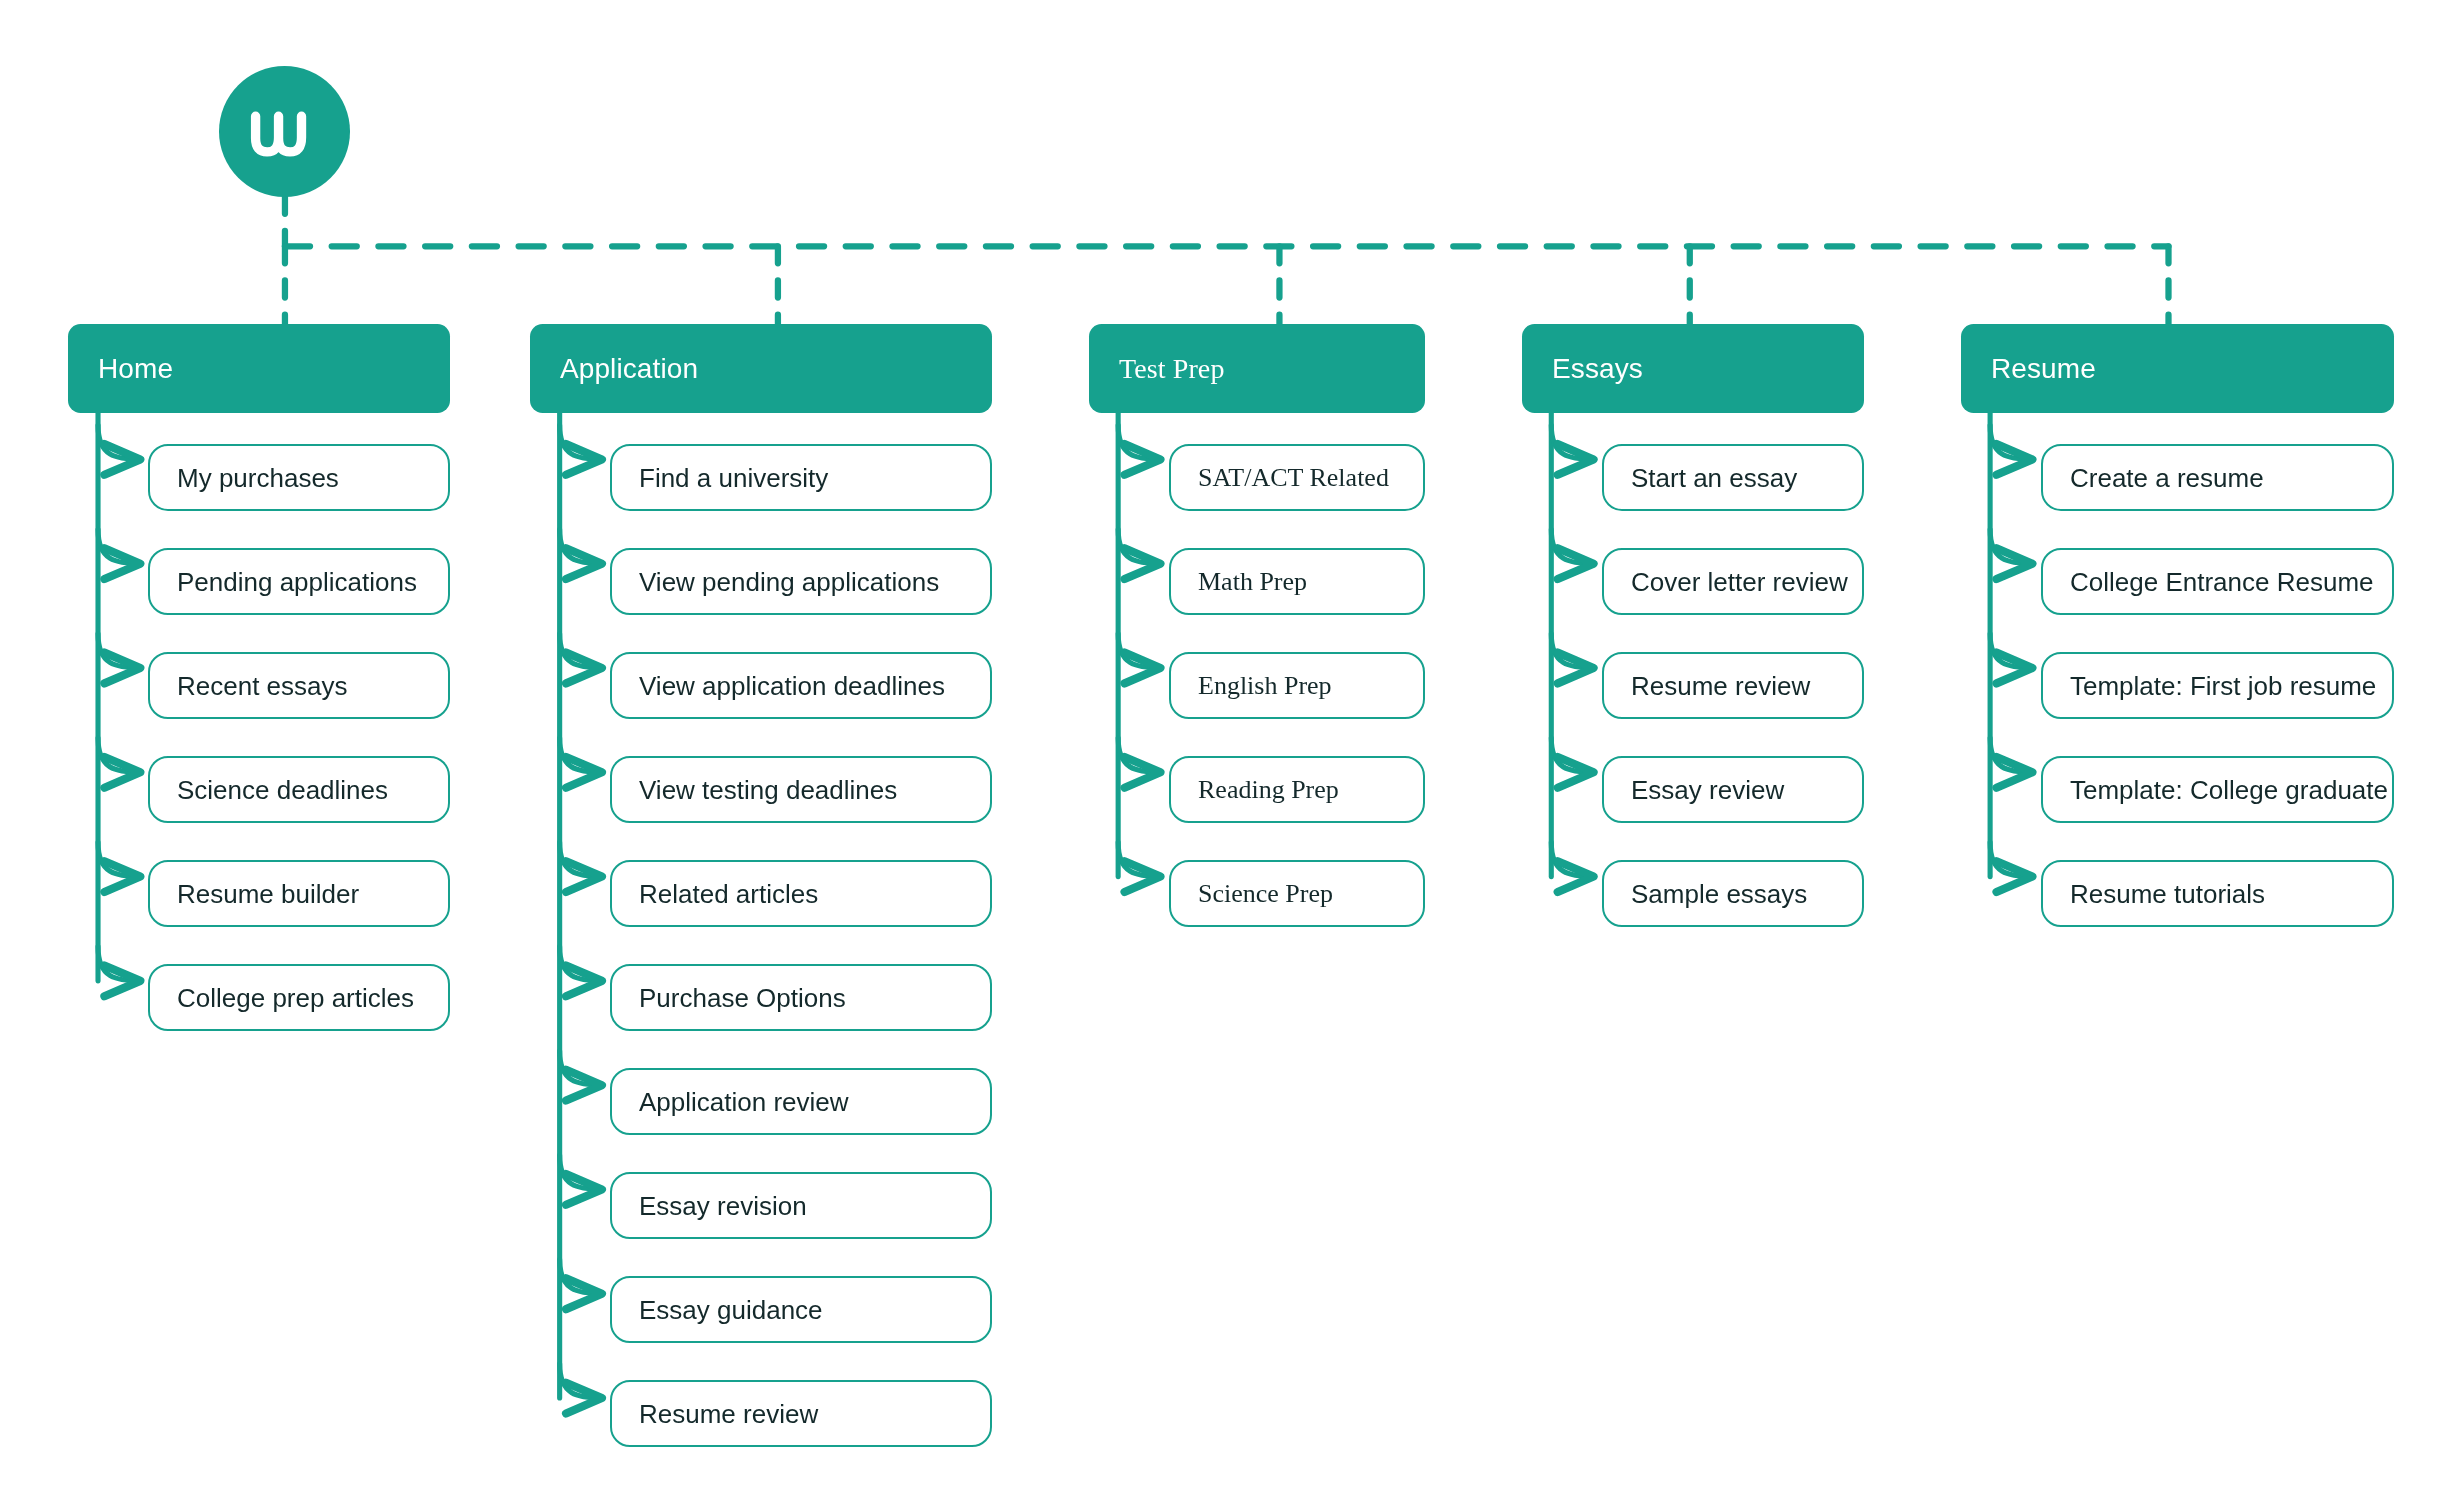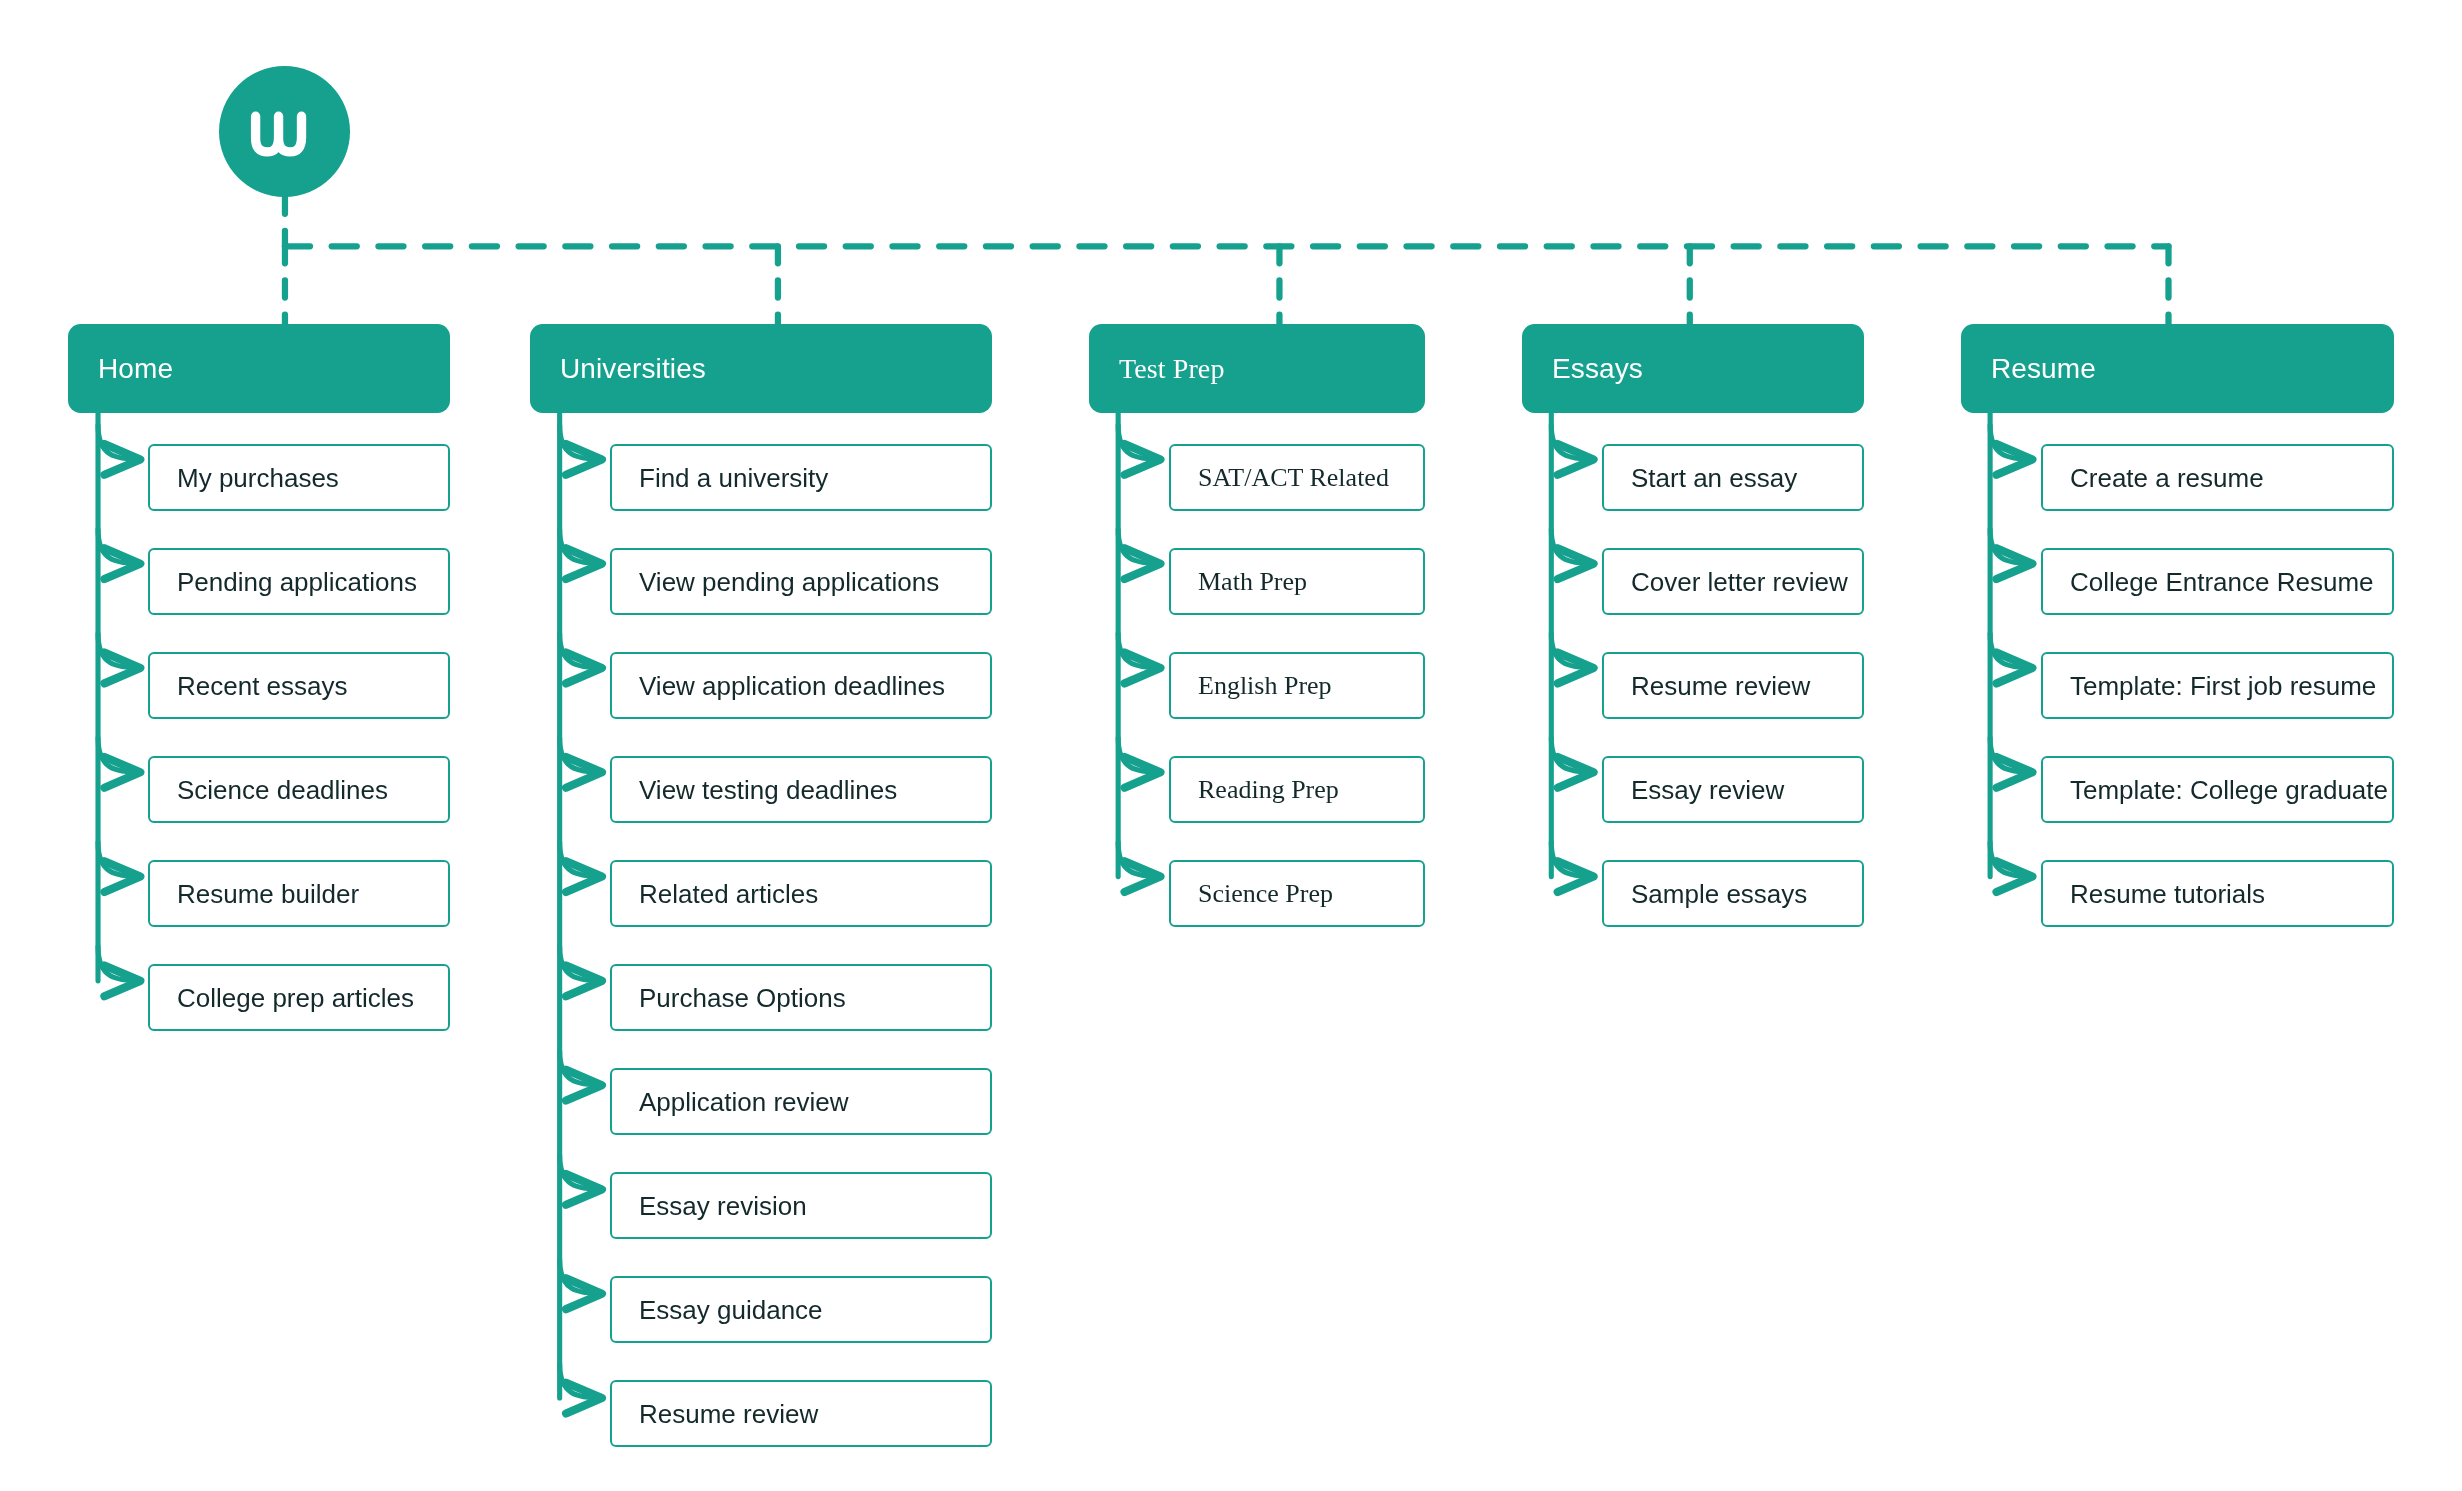--- a/index.html
+++ b/index.html
@@ -61,21 +61,21 @@
     position:relative;
     margin-top:31px;
     margin-left:80px;
   }
   .node{
     position:relative;
     height:67px;
     margin-bottom:37px;
     background:#ffffff;
     border:2.8px solid var(--teal);
-    border-radius:6px;
+    border-radius:20px;
     display:flex;
     align-items:center;
     box-sizing:border-box;
     padding-left:27px;
   }
   .node:last-child{margin-bottom:2px;}
   .node .ntext{
     color:var(--ink);
     font-size:26px;
     font-weight:400;
@@ -171,21 +171,21 @@
           <div class="node">
             <span class="ntext">Resume builder</span>
           </div>
           <div class="node">
             <span class="ntext">College prep articles</span>
           </div>
         </div>
       </div>
       <div class="column" style="left: 530px; top: 324px; width: 462px;">
         <div class="col-header">
-          <span class="htext">Universities</span>
+          <span class="htext">Application</span>
         </div>
         <div class="children" style="width: 382px;">
           <div class="node">
             <span class="ntext">Find a university</span>
           </div>
           <div class="node">
             <span class="ntext">View pending applications</span>
           </div>
           <div class="node">
             <span class="ntext">View application deadlines</span>

